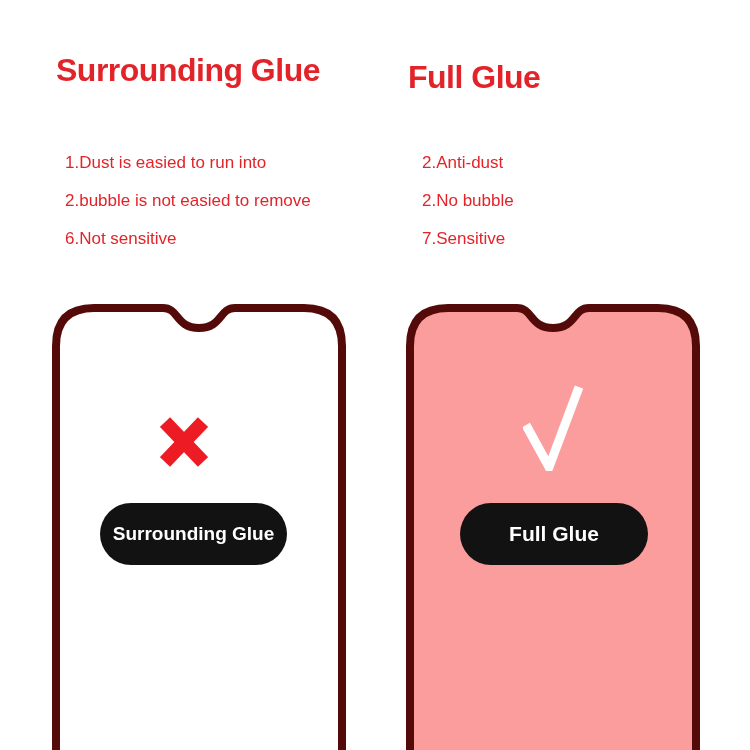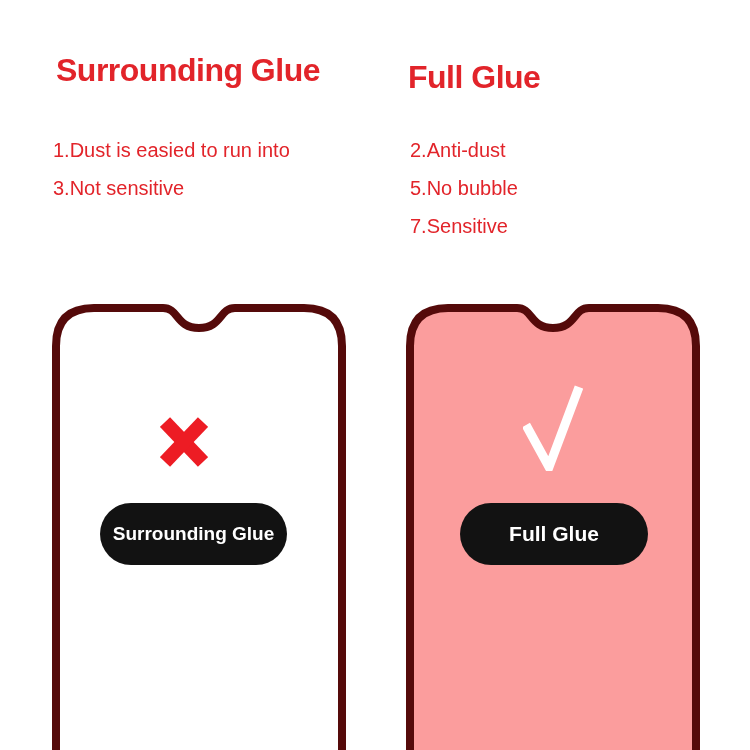--- a/index.html
+++ b/index.html
@@ -16,22 +16,22 @@
     position:relative;width:750px;height:750px;background:#ffffff;
     overflow:hidden;font-family:"Liberation Sans",sans-serif;padding-left:44px;
   }
   .title{
     position:absolute;margin:0;font-weight:bold;font-size:32px;
     color:var(--accent-red);letter-spacing:-0.5px;white-space:nowrap;
   }
   .left-title{left:56px;top:52px;}
   .right-title{left:408px;top:59px;}
   .points{
-    position:absolute;margin:0;padding:0;list-style:none;
-    font-size:20px;color:var(--accent-red);
+    position:absolute;margin:12px;padding:0;list-style:none;
+    font-size:17px;color:var(--accent-red);
   }
   .left-points{left:53px;top:140px;}
   .right-points{left:410px;top:140px;}
   .points li{line-height:21px;margin-bottom:17px;white-space:nowrap;}
   .phone{
     position:absolute;top:304px;width:294px;height:446px;overflow:hidden;
   }
   .phone-left{left:52px;}
   .phone-right{left:406px;}
   .phone-svg{display:block;width:294px;height:470px;}
@@ -51,27 +51,28 @@
   .pill-right{left:54px;width:188px;font-size:21px;}
 </style>
 </head>
 <body>
 
 <div class="canvas">
 
   <h1 class="title left-title">Surrounding Glue</h1>
   <ul class="points left-points">
     <li>1.Dust is easied to run into</li>
-    <li>3.Not sensitive</li>
+    <li>2.bubble is not easied to remove</li>
+    <li>6.Not sensitive</li>
   </ul>
 
   <h1 class="title right-title">Full Glue</h1>
   <ul class="points right-points">
     <li>2.Anti-dust</li>
-    <li>5.No bubble</li>
+    <li>2.No bubble</li>
     <li>7.Sensitive</li>
   </ul>
 
   <div class="phone phone-left">
     <svg class="phone-svg" viewBox="0 0 294 470" xmlns="http://www.w3.org/2000/svg">
       <path class="phone-shape screen-left" d="M 4 470 L 4 42 Q 4 4 42 4 L 111 4 C 127 4 124 24 147 24 C 170 24 167 4 183 4 L 252 4 Q 290 4 290 42 L 290 470 Z"></path>
     </svg>
     <svg class="verdict x-mark" viewBox="0 0 48 52" xmlns="http://www.w3.org/2000/svg">
       <line x1="5" y1="6" x2="43" y2="46" stroke="var(--x-red)" stroke-width="14" stroke-linecap="butt"></line>
       <line x1="43" y1="6" x2="5" y2="46" stroke="var(--x-red)" stroke-width="14" stroke-linecap="butt"></line>

